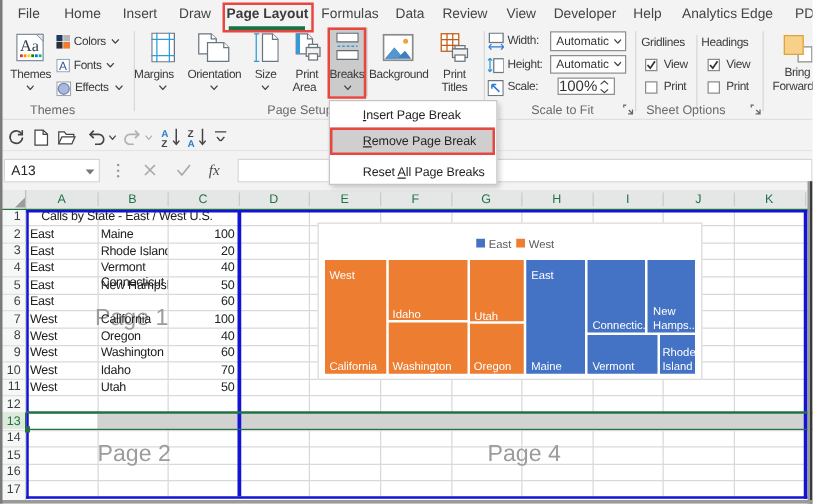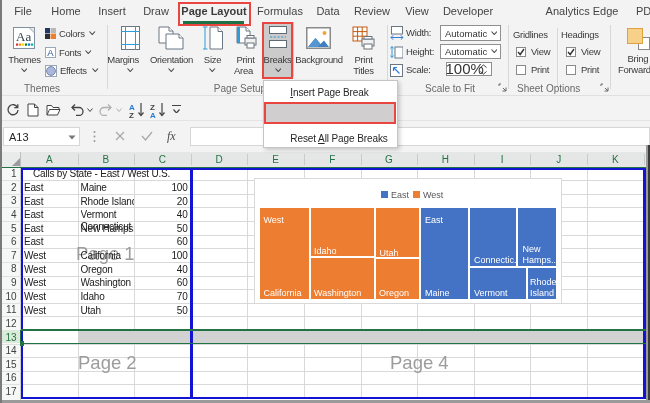--- a/index.html
+++ b/index.html
@@ -20,20 +20,21 @@
 <div class="tab" style="left:-32.0px;width:110px;">File</div>
 <div class="tab" style="left:11.0px;width:110px;">Home</div>
 <div class="tab" style="left:57.0px;width:110px;">Insert</div>
 <div class="tab" style="left:101.0px;width:110px;">Draw</div>
 <div class="tab" style="left:159.0px;width:110px;font-weight:bold;color:#3b3b3b;">Page Layout</div>
 <div class="tab" style="left:225.0px;width:110px;">Formulas</div>
 <div class="tab" style="left:273.0px;width:110px;">Data</div>
 <div class="tab" style="left:317.0px;width:110px;">Review</div>
 <div class="tab" style="left:362.0px;width:110px;">View</div>
 <div class="tab" style="left:413.0px;width:110px;">Developer</div>
+<div class="tab" style="left:463.0px;width:110px;">Help</div>
 <div class="tab" style="left:527.0px;width:110px;">Analytics Edge</div>
 <div class="tab" style="left:592.0px;width:110px;">PDF</div>
 <div class="abs" style="left:183px;top:20.5px;width:61px;height:3px;background:#1e7145;"></div>
 <div class="abs" style="left:178px;top:1.5px;width:69px;height:20px;border:2.5px solid #e9463f;"></div>
 <div class="abs" style="left:106.5px;top:25px;width:1px;height:64px;background:#d8d8d8;"></div>
 <div class="abs" style="left:386.5px;top:25px;width:1px;height:64px;background:#d8d8d8;"></div>
 <div class="abs" style="left:507.5px;top:25px;width:1px;height:64px;background:#d8d8d8;"></div>
 <div class="abs" style="left:609.5px;top:25px;width:1px;height:64px;background:#d8d8d8;"></div>
 <div class="abs" style="left:0;top:95px;width:650px;height:1px;background:#e0e0e0;"></div>
 <svg class="abs" style="left:12px;top:26px" width="25" height="25" viewBox="0 0 25 25">
@@ -176,21 +177,21 @@
 <div class="rlab" style="left:406px;top:63.5px;">Scale:</div>
 <div class="abs" style="left:440px;top:24.5px;width:61px;height:16px;background:#fff;border:1px solid #8f8f8f;font-size:9.5px;color:#333;line-height:15px;padding-left:4px;box-sizing:border-box;">Automatic</div>
     <svg class="abs" style="left:490.5px;top:30.5px" width="6.5" height="4" viewBox="0 0 6.5 4">
       <polyline points="0.5,0.5 3.25,3.5 6.0,0.5" fill="none" stroke="#444" stroke-width="1.1"></polyline>
     </svg>
 <div class="abs" style="left:440px;top:43.5px;width:61px;height:15px;background:#fff;border:1px solid #8f8f8f;font-size:9.5px;color:#333;line-height:14px;padding-left:4px;box-sizing:border-box;">Automatic</div>
     <svg class="abs" style="left:490.5px;top:49.0px" width="6.5" height="4" viewBox="0 0 6.5 4">
       <polyline points="0.5,0.5 3.25,3.5 6.0,0.5" fill="none" stroke="#444" stroke-width="1.1"></polyline>
     </svg>
 <div class="abs" style="left:445.5px;top:61.5px;width:46.5px;height:14.5px;background:#fff;border:1px solid #8f8f8f;box-sizing:border-box;"></div>
-<div class="abs" style="left:445.5px;top:62.5px;width:34px;height:12px;font-size:15px;color:#333;text-align:center;line-height:12px;">100%</div>
+<div class="abs" style="left:445.5px;top:62.5px;width:34px;height:12px;font-size:12px;color:#333;text-align:center;line-height:12px;">100%</div>
 <svg class="abs" style="left:479px;top:63.5px" width="9" height="11" viewBox="0 0 9 11">
 <path d="M1.5 3.5 l3 -2.6 l3 2.6" fill="none" stroke="#444" stroke-width="1"></path>
 <path d="M1.5 7.5 l3 2.6 l3 -2.6" fill="none" stroke="#444" stroke-width="1"></path>
 </svg>
 <div class="glab" style="left:420px;top:82.5px;width:60px;text-align:center;">Scale to Fit</div>
 <svg class="abs" style="left:498px;top:83px" width="9" height="9" viewBox="0 0 9 9">
       <path d="M1 3 V1 H3 M5 5 L8 8 M8 4.5 V8 H4.5" fill="none" stroke="#666" stroke-width="1"></path>
     </svg>
 <div class="rlab" style="left:513px;top:28.5px;">Gridlines</div>
 <div class="rlab" style="left:561px;top:28.5px;">Headings</div>
@@ -450,13 +451,14 @@
 <div class="tm" style="left:470.4px;top:268.3px;width:55.5px;height:30.7px;background:#4472c4;">
       <div class="tml" style="left:3.6px;top:19.5px;">Vermont</div>
     </div>
 <div class="tm" style="left:527.8px;top:268.3px;width:27.8px;height:30.7px;background:#4472c4;">
       <div class="tml" style="left:2.2px;top:8.3px;">Rhode</div>
       <div class="tml" style="left:2.2px;top:19.5px;">Island</div>
     </div>
 <div class="abs" style="left:262.6px;top:79.8px;width:135.5px;height:68.7px;background:#fff;border:1px solid #c5c5c5;box-sizing:border-box;box-shadow:2px 2px 4px rgba(0,0,0,0.18);"></div>
 <div class="mi" style="left:290.3px;top:86.3px;"><span style="text-decoration:underline">I</span>nsert Page Break</div>
 <div class="abs" style="left:264.3px;top:101.8px;width:131.8px;height:22.7px;background:#d0cece;border:2.5px solid #e9463f;box-sizing:border-box;"></div>
+<div class="mi" style="left:290.3px;top:106.7px;"><span style="text-decoration:underline">R</span>emove Page Break</div>
 <div class="mi" style="left:290.3px;top:132.3px;">Reset <span style="text-decoration:underline">A</span>ll Page Breaks</div>
 </div>
 </body></html>

